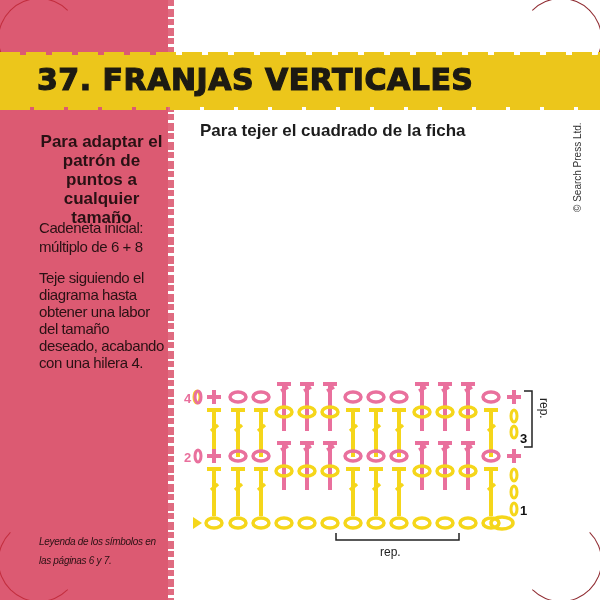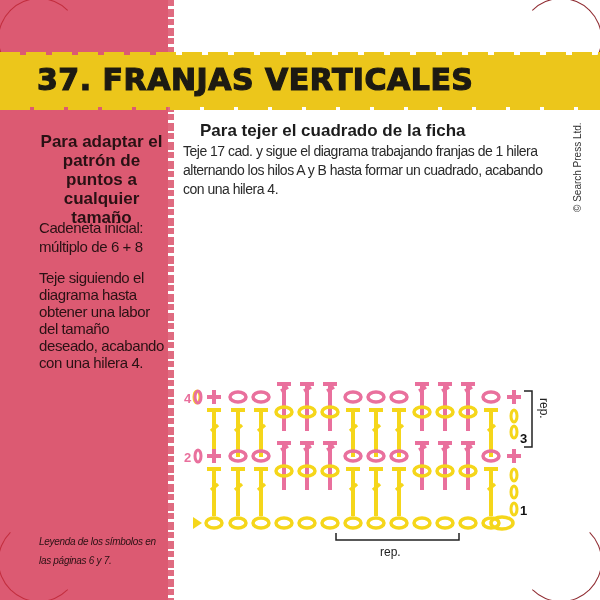--- a/index.html
+++ b/index.html
@@ -40,21 +40,20 @@
 <div class="title-band"></div>
 <div class="title">37. FRANJAS VERTICALES</div>
 
 <div class="side side-heading">Para adaptar el patrón de puntos a cualquier tamaño</div>
 <div class="side side-body1">Cadeneta inicial: múltiplo de 6 + 8</div>
 <div class="side side-body2">Teje siguiendo el diagrama hasta obtener una labor del tamaño deseado, acabando con una hilera 4.</div>
 <div class="side side-note">Leyenda de los símbolos en las páginas 6 y 7.</div>
 
 <div class="main-heading">Para tejer el cuadrado de la ficha</div>
 <div class="main-body">
-  <p>Teje 17 cad. y sigue el diagrama trabajando franjas de 1 hilera alternando los hilos A y B hasta formar un cuadrado, acabando con una hilera 4.</p>
 </div>
 
 <div class="copyright">© Search Press Ltd.</div>
 
 <svg class="diagram" viewBox="0 0 600 600" xmlns="http://www.w3.org/2000/svg">
   <defs>
     <g id="chainY">
         <ellipse cx="0" cy="0" rx="8" ry="5" fill="none" stroke="#f5d61a" stroke-width="3.5"></ellipse>
       </g>
     <g id="chainP">

